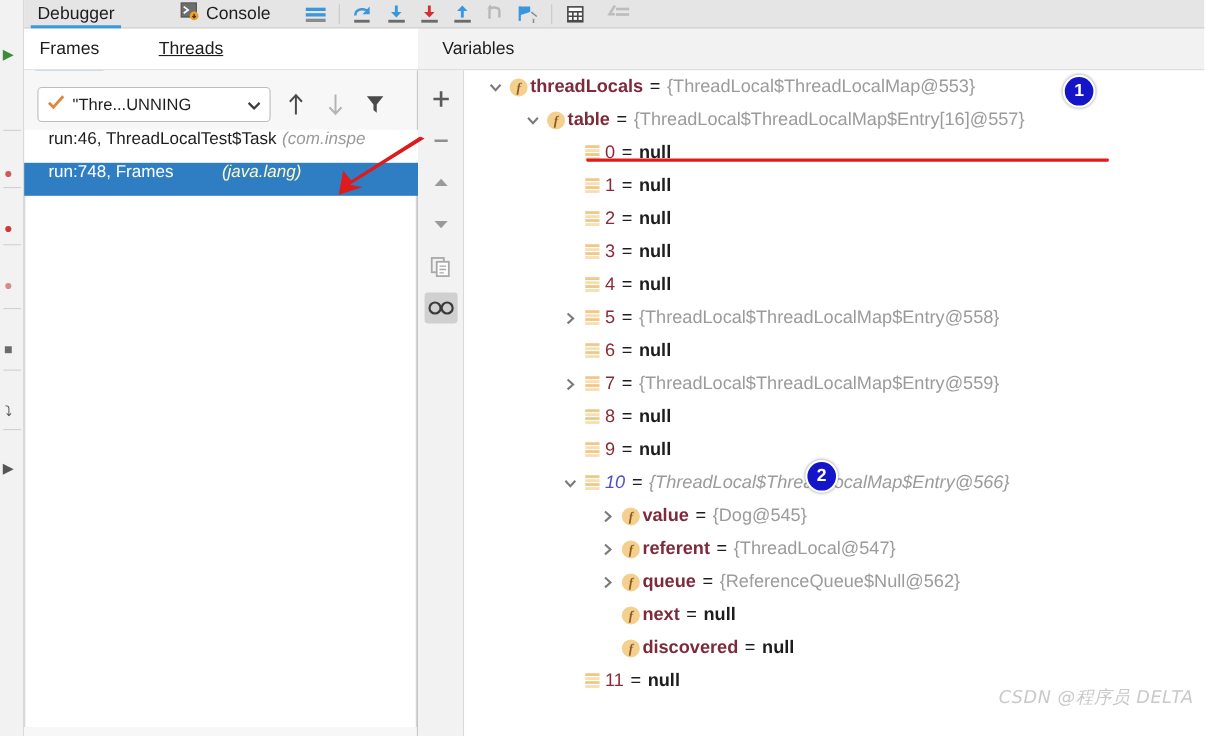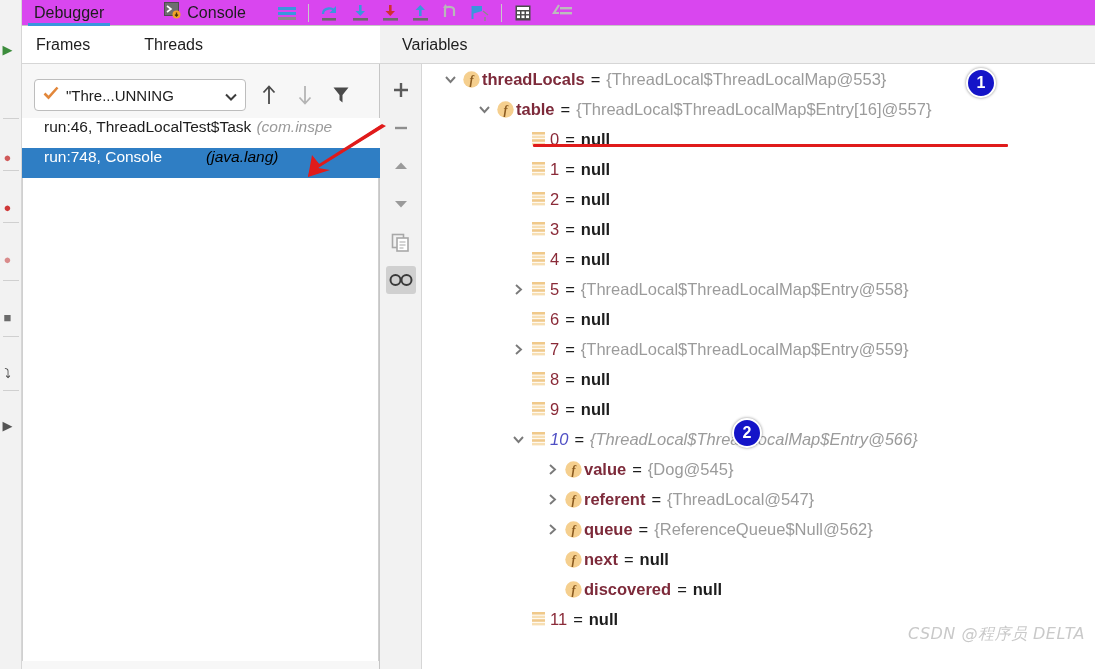--- a/index.html
+++ b/index.html
@@ -19,21 +19,21 @@
   .gutter-icon {
     position: absolute; left: 0px; width: 22px; height: 22px;
     display: flex; align-items: center; justify-content: center;
     overflow: hidden;
   }
   .gutter-sep { position:absolute; left:3px; width:16px; height:1px; background:#d0d0d0; }
 
   
   .topbar {
     position: absolute; left: 22px; top: 0; width: 1073px; height: 26px;
-    background: #d946ef; border-bottom: 1px solid #c6c6c6;
+    background: #e5e5e5; border-bottom: 1px solid #c6c6c6;
     display: flex; align-items: center;
   }
   .tab {
     height: 26px; display: flex; align-items: center; gap: 6px;
     padding: 0 12px; font-size: 16px; color: #1d1d1d; position: relative;
   }
   .tab.active::after {
     content:""; position:absolute; left:6px; right:6px; bottom:0;
     height:3px; background:#3a96dd;
   }
@@ -81,21 +81,21 @@
   .combo-label { flex:1; white-space:nowrap; overflow:hidden; }
   .fr-icon-btn { width:26px; height:26px; display:flex; align-items:center; justify-content:center; }
 
   .frames-list { position:absolute; left:0; top:54px; width:358px; }
   .frame-row {
     height:30px; display:flex; align-items:flex-start; padding-left:22px;
     font-size:15.5px; color:#1d1d1d; white-space:nowrap; background:#ffffff;
   }
   .frame-row.selected { background:#2f7ec4; color:#ffffff; }
   .frame-row .pkg { font-style: italic; color:#9a9a9a; margin-left:5px; }
-  .frame-row.selected .pkg { color:#000000;margin-left:44px; }
+  .frame-row.selected .pkg { color:#fef9c3;margin-left:44px; }
   .frames-body-bg {
     position:absolute; left:0; top:54px; width:357px; bottom:8px; background:#ffffff;
     border:1px solid #d0d0d0; border-top:none; border-bottom:none;
   }
 
   
   .midbar {
     position:absolute; left:380px; top:64px; width:42px; height:605px;
     background:#f2f2f2; border-right:1px solid #d6d6d6;
     display:flex; flex-direction:column; align-items:center; padding-top:12px; gap:10px;
@@ -268,21 +268,21 @@
         <rect x="8" y="8" width="12" height="2.4" fill="#bcbcbc"></rect>
         <path d="M7 1 L2 9 L7 9" stroke="#bcbcbc" stroke-width="2.2" fill="none"></path>
       </svg>
     </div>
   </div>
 
   <div class="hdr-left">
     <div class="h-tab active">
       <span>Frames</span>
     </div>
-    <div class="h-tab" style="margin-left:26px;">
+    <div class="h-tab" style="margin-left:26px;text-decoration:underline;">
       <span>Threads</span>
     </div>
   </div>
 
   <div class="hdr-right">
     <span class="h-title">Variables</span>
   </div>
 
   <div class="frames-panel">
     <div class="frames-body-bg"></div>
@@ -317,21 +317,21 @@
           </svg>
       </div>
     </div>
 
     <div class="frames-list" id="frames-list">
         <div class="frame-row">
           <span>run:46, ThreadLocalTest$Task</span>
           <span class="pkg">(com.inspe</span>
         </div>
         <div class="frame-row selected">
-          <span>run:748, Console</span>
+          <span>run:748, Frames</span>
           <span class="pkg">(java.lang)</span>
         </div>
       </div>
   </div>
 
   <div class="midbar">
     <div class="mid-btn">
       <svg width="18" height="18" viewBox="0 0 18 18">
           <path d="M9 2 L9 16 M2 9 L16 9" stroke="#5a5a5a" stroke-width="2.4"></path>
         </svg>

